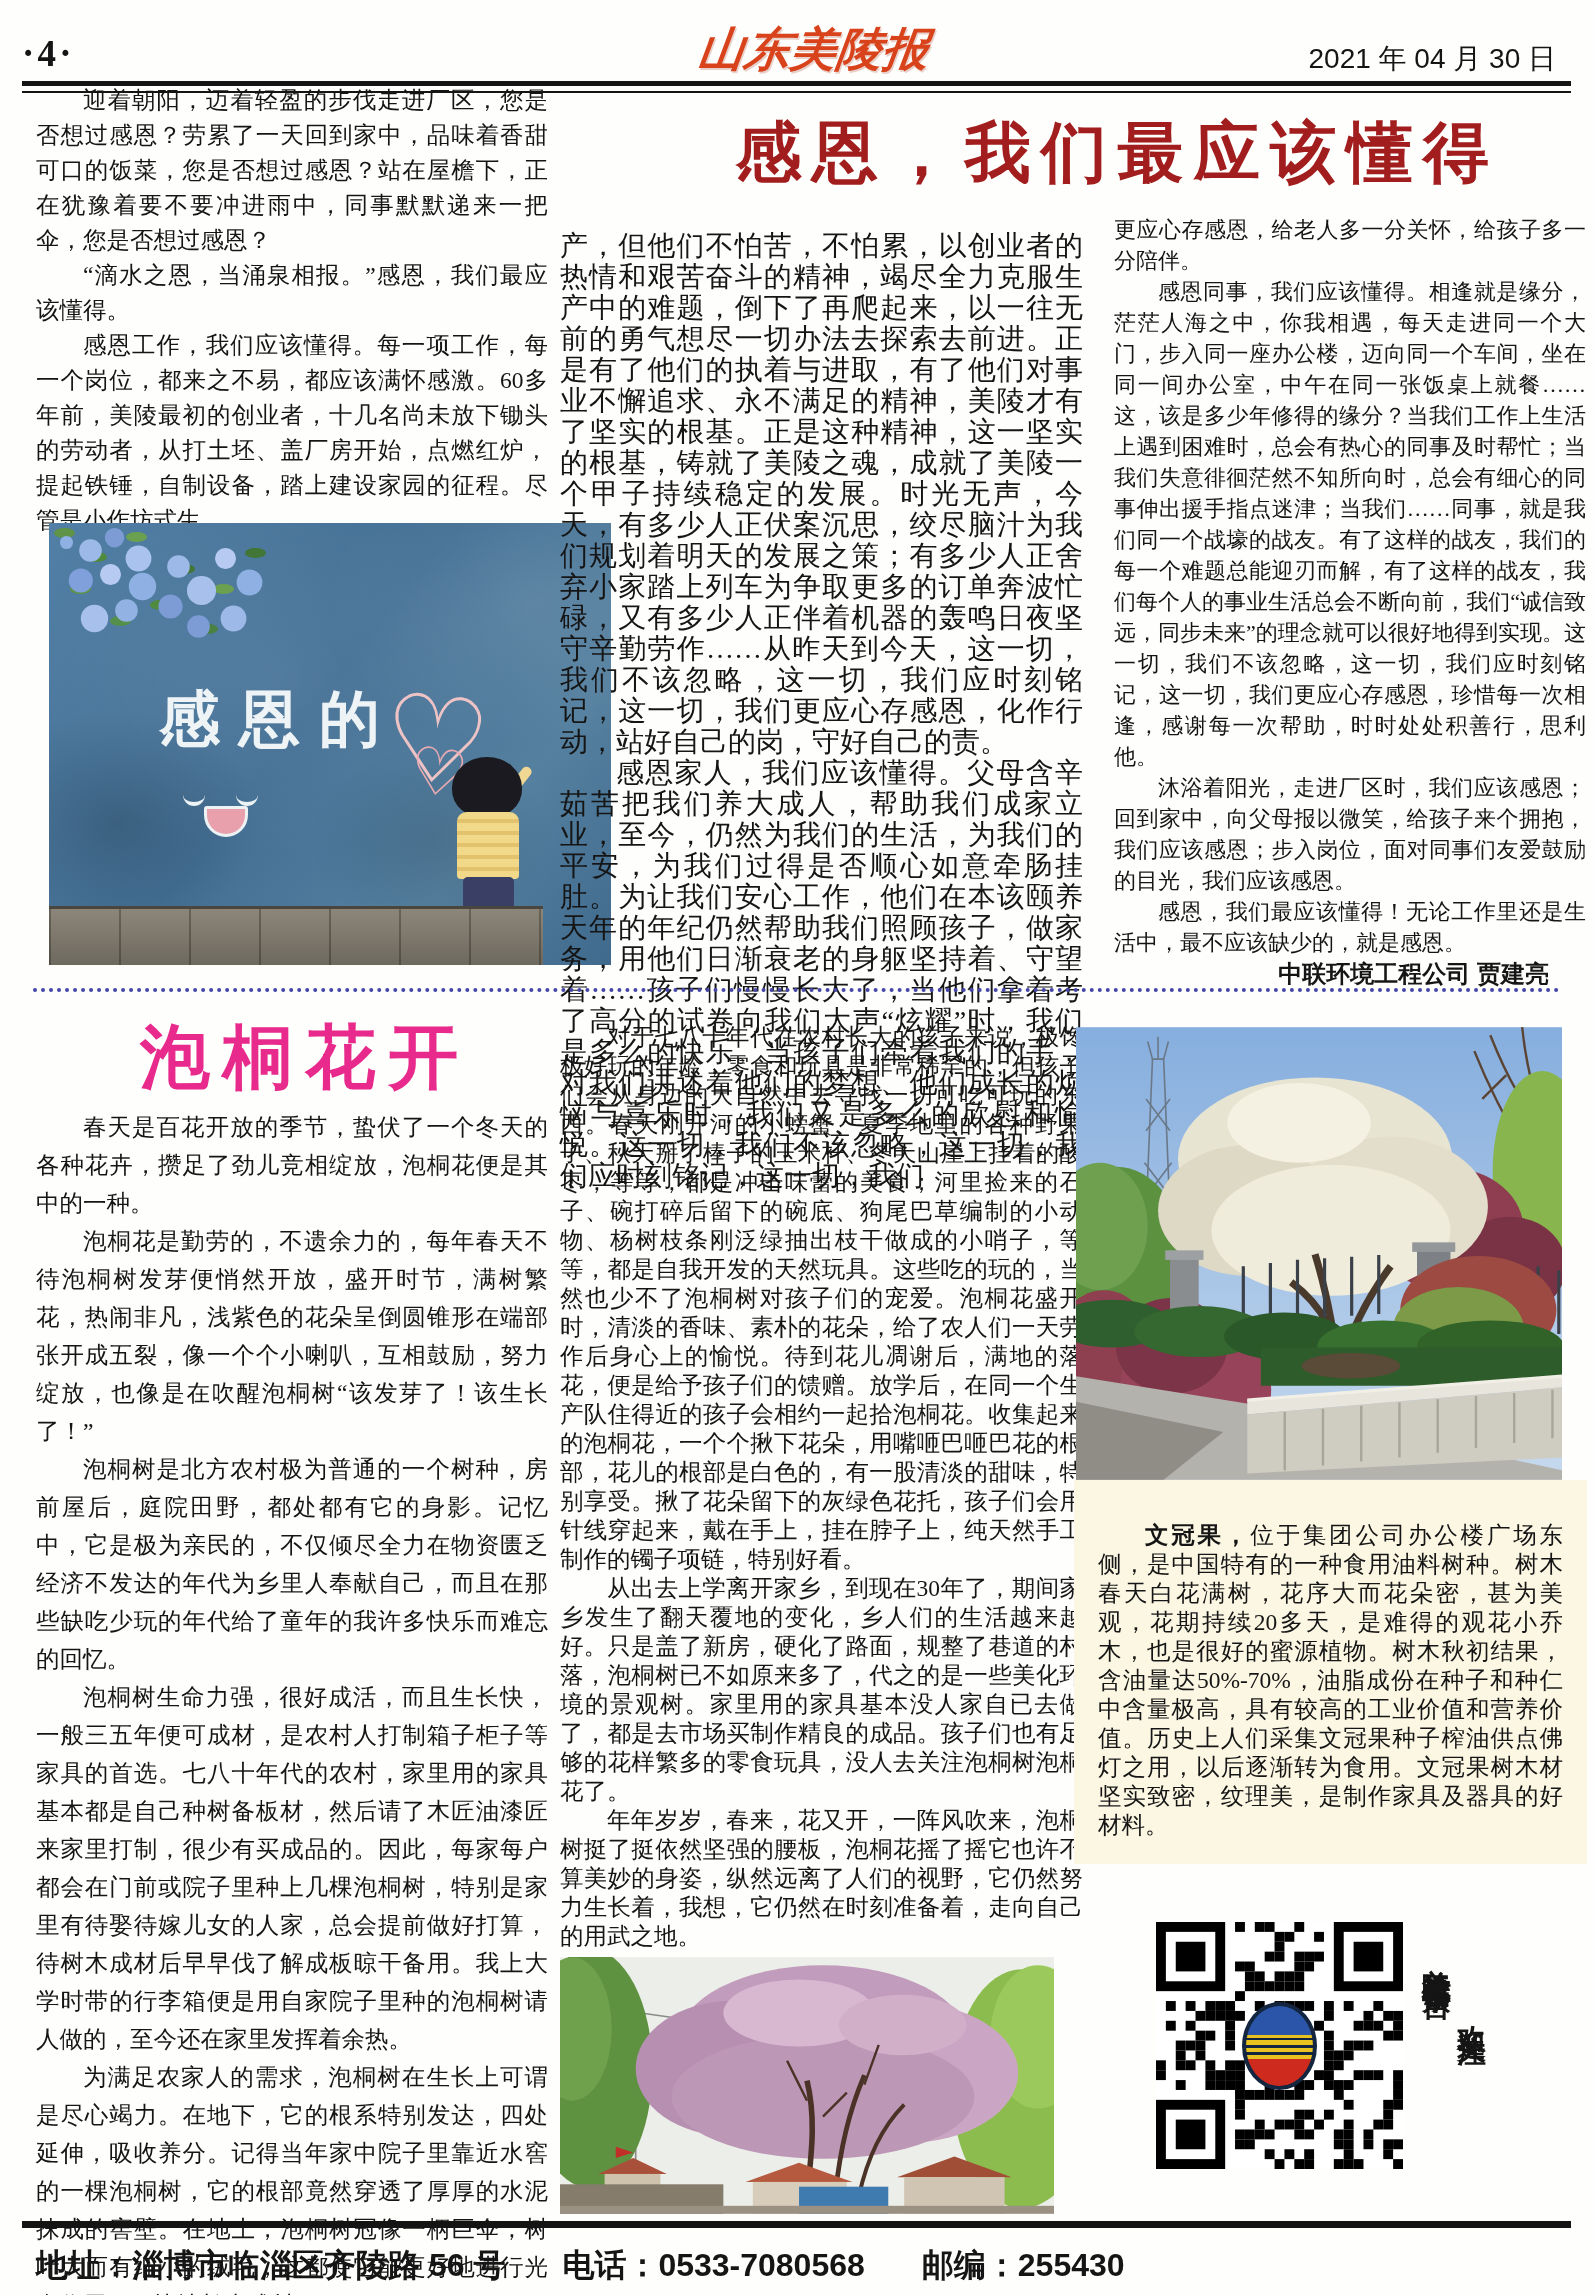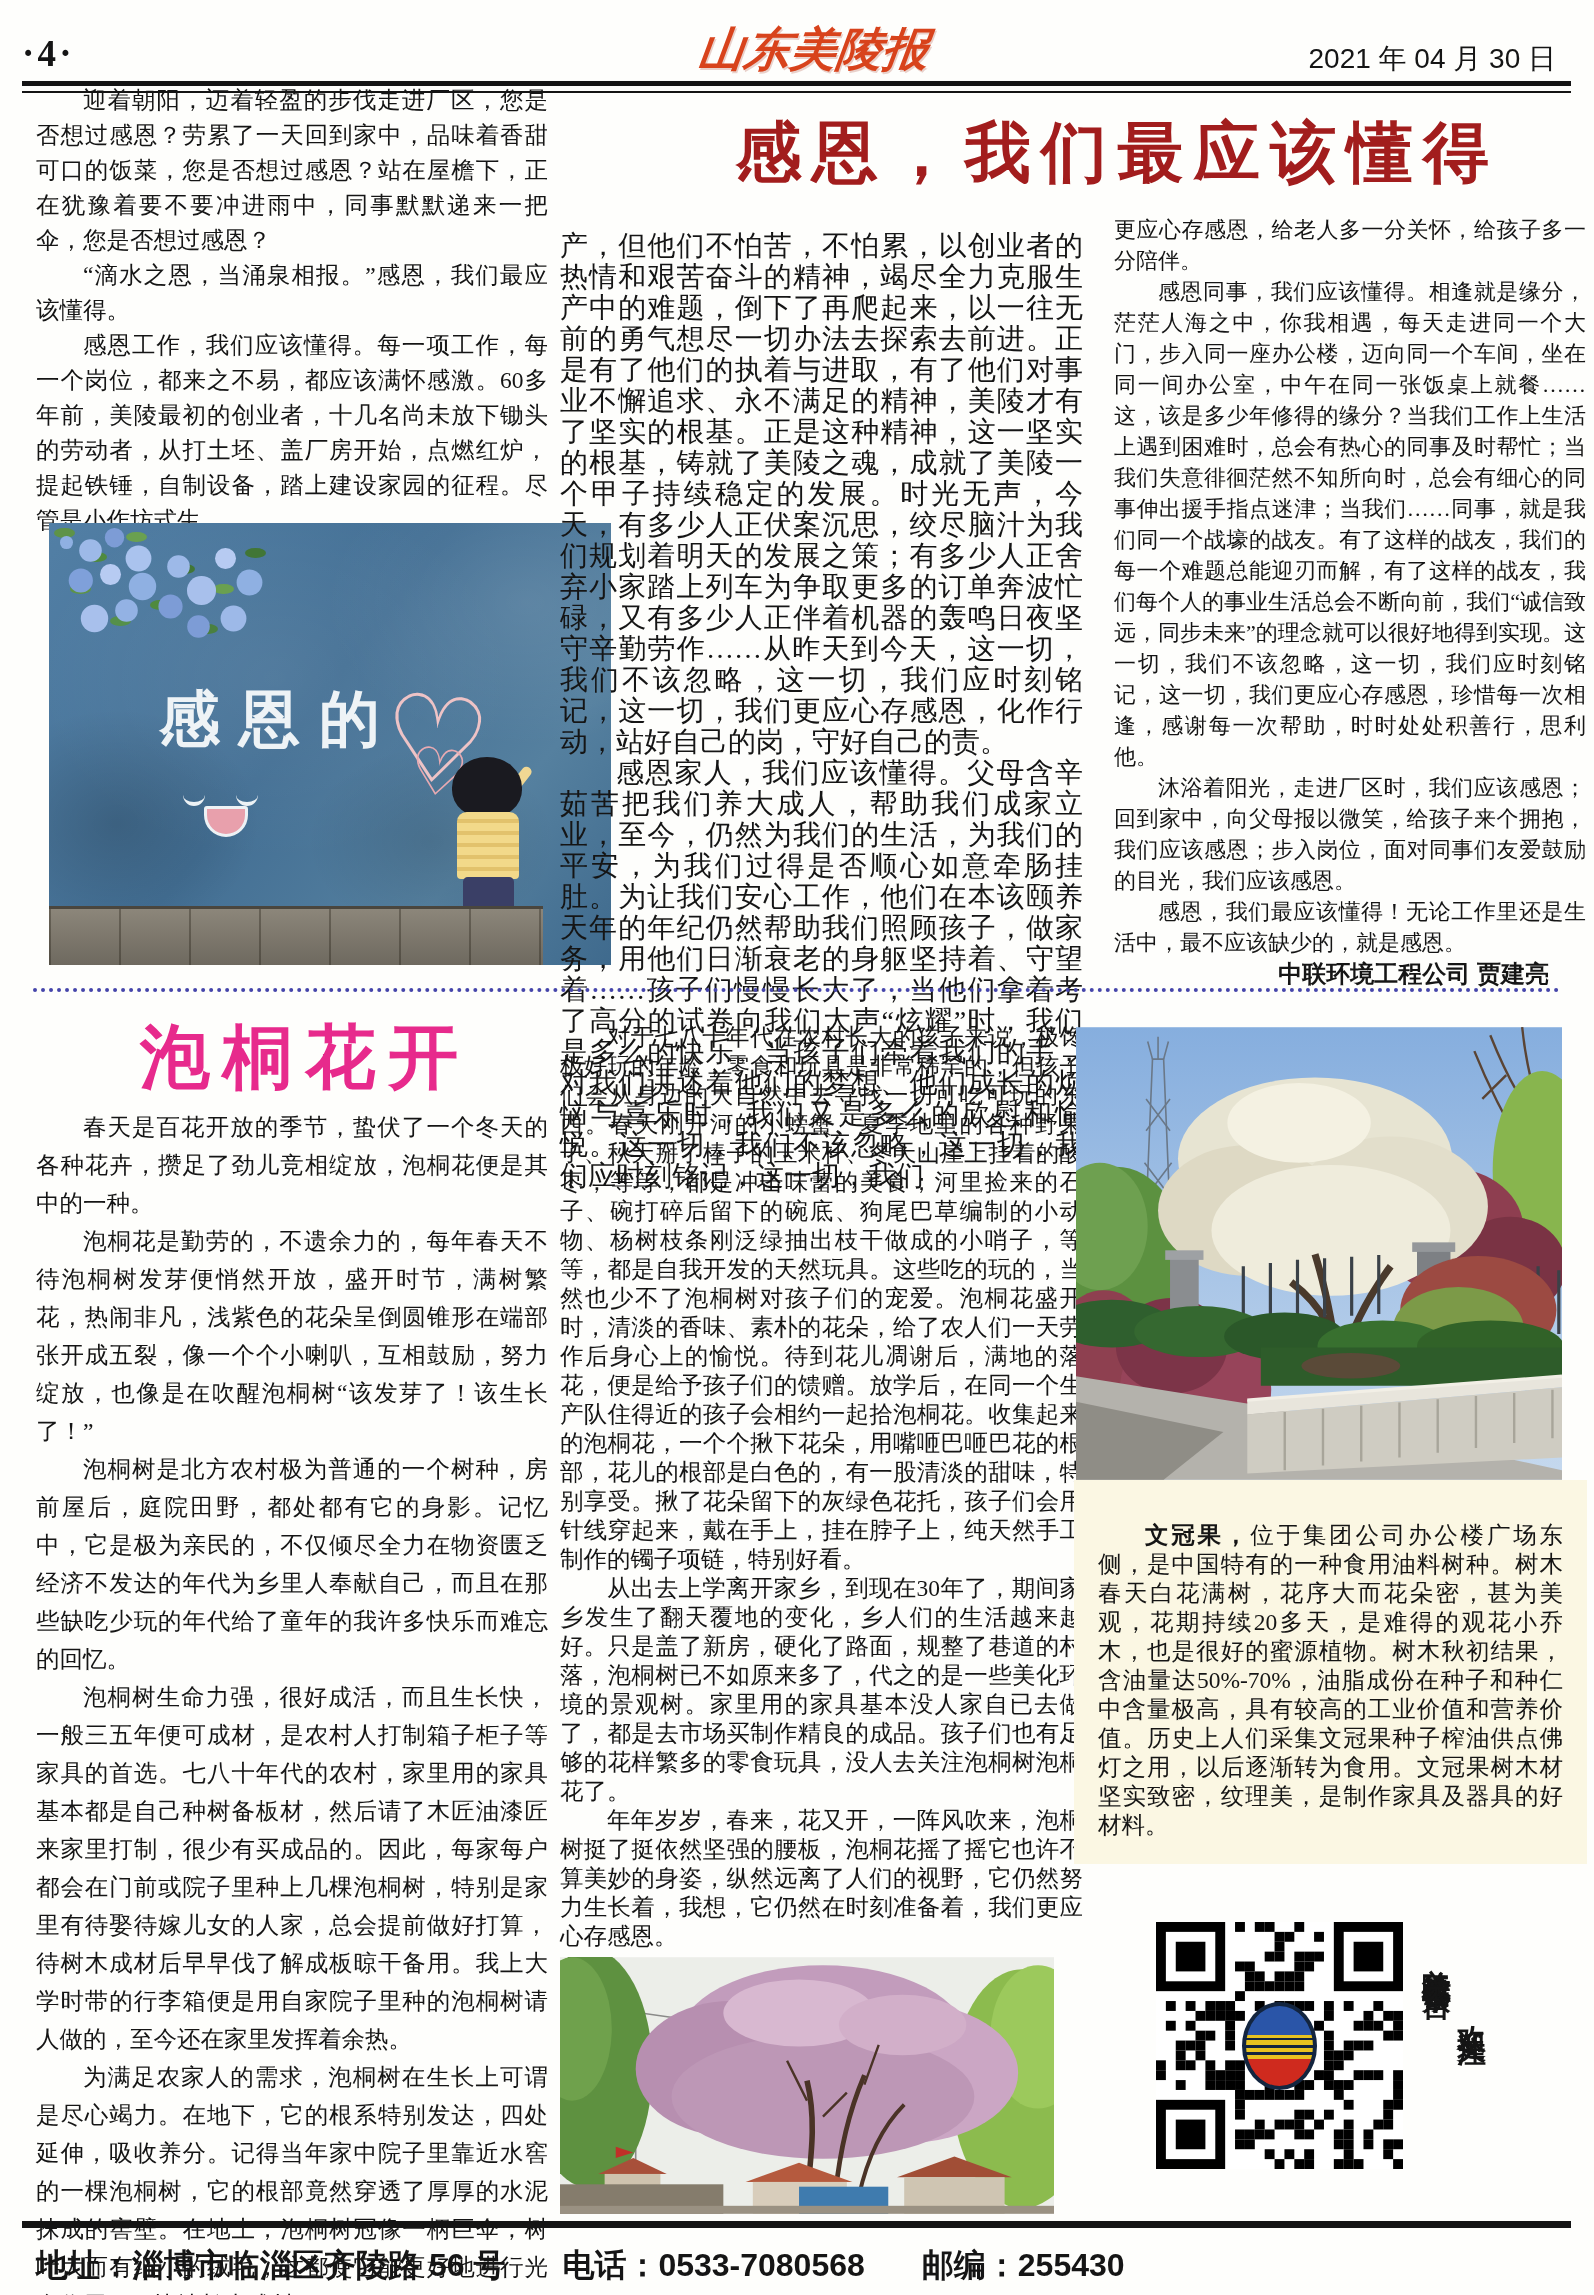--- a/index.html
+++ b/index.html
@@ -155,21 +155,21 @@
     <p>春天是百花开放的季节，蛰伏了一个冬天的各种花卉，攒足了劲儿竞相绽放，泡桐花便是其中的一种。</p>
     <p>泡桐花是勤劳的，不遗余力的，每年春天不待泡桐树发芽便悄然开放，盛开时节，满树繁花，热闹非凡，浅紫色的花朵呈倒圆锥形在端部张开成五裂，像一个个小喇叭，互相鼓励，努力绽放，也像是在吹醒泡桐树“该发芽了！该生长了！”</p>
     <p>泡桐树是北方农村极为普通的一个树种，房前屋后，庭院田野，都处都有它的身影。记忆中，它是极为亲民的，不仅倾尽全力在物资匮乏经济不发达的年代为乡里人奉献自己，而且在那些缺吃少玩的年代给了童年的我许多快乐而难忘的回忆。</p>
     <p>泡桐树生命力强，很好成活，而且生长快，一般三五年便可成材，是农村人打制箱子柜子等家具的首选。七八十年代的农村，家里用的家具基本都是自己种树备板材，然后请了木匠油漆匠来家里打制，很少有买成品的。因此，每家每户都会在门前或院子里种上几棵泡桐树，特别是家里有待娶待嫁儿女的人家，总会提前做好打算，待树木成材后早早伐了解成板晾干备用。我上大学时带的行李箱便是用自家院子里种的泡桐树请人做的，至今还在家里发挥着余热。</p>
     <p>为满足农家人的需求，泡桐树在生长上可谓是尽心竭力。在地下，它的根系特别发达，四处延伸，吸收养分。记得当年家中院子里靠近水窖的一棵泡桐树，它的根部竟然穿透了厚厚的水泥抹成的窖壁。在地上，泡桐树冠像一柄巨伞，树叶大而有细小的绒毛，这都使它能更好地进行光合作用，更快地长大成材。</p>
   </div>
 
   <div class="abs col a2c2">
     <p>对于七八十年代在农村长大的孩子来说，极馋极好玩的年龄，零食和玩具是非常稀罕的，但孩子们会从身边的大自然中去寻找一切可吃可玩的东西。春天刚开河的小螃蟹、夏季地里的各种野果子、秋天掰了棒子的玉米杆、冬天山崖上挂着的酸枣，等等，都是冲击味蕾的美食；河里捡来的石子、碗打碎后留下的碗底、狗尾巴草编制的小动物、杨树枝条刚泛绿抽出枝干做成的小哨子，等等，都是自我开发的天然玩具。这些吃的玩的，当然也少不了泡桐树对孩子们的宠爱。泡桐花盛开时，清淡的香味、素朴的花朵，给了农人们一天劳作后身心上的愉悦。待到花儿凋谢后，满地的落花，便是给予孩子们的馈赠。放学后，在同一个生产队住得近的孩子会相约一起拾泡桐花。收集起来的泡桐花，一个个揪下花朵，用嘴咂巴咂巴花的根部，花儿的根部是白色的，有一股清淡的甜味，特别享受。揪了花朵留下的灰绿色花托，孩子们会用针线穿起来，戴在手上，挂在脖子上，纯天然手工制作的镯子项链，特别好看。</p>
     <p>从出去上学离开家乡，到现在30年了，期间家乡发生了翻天覆地的变化，乡人们的生活越来越好。只是盖了新房，硬化了路面，规整了巷道的村落，泡桐树已不如原来多了，代之的是一些美化环境的景观树。家里用的家具基本没人家自已去做了，都是去市场买制作精良的成品。孩子们也有足够的花样繁多的零食玩具，没人去关注泡桐树泡桐花了。</p>
-    <p>年年岁岁，春来，花又开，一阵风吹来，泡桐树挺了挺依然坚强的腰板，泡桐花摇了摇它也许不算美妙的身姿，纵然远离了人们的视野，它仍然努力生长着，我想，它仍然在时刻准备着，我们更应心存感恩。</p>
+    <p>年年岁岁，春来，花又开，一阵风吹来，泡桐树挺了挺依然坚强的腰板，泡桐花摇了摇它也许不算美妙的身姿，纵然远离了人们的视野，它仍然努力生长着，我想，它仍然在时刻准备着，走向自己的用武之地。</p>
   </div>
 
   <div class="abs photo-frame garden">
     <svg width="486" height="453" viewBox="0 0 610 568" xmlns="http://www.w3.org/2000/svg">
       <defs>
         <linearGradient id="sky1" x1="0" y1="0" x2="0" y2="1">
           <stop offset="0" stop-color="#86aede"></stop>
             <stop offset="1" stop-color="#c6d9ee"></stop>
         </linearGradient>
       </defs>

